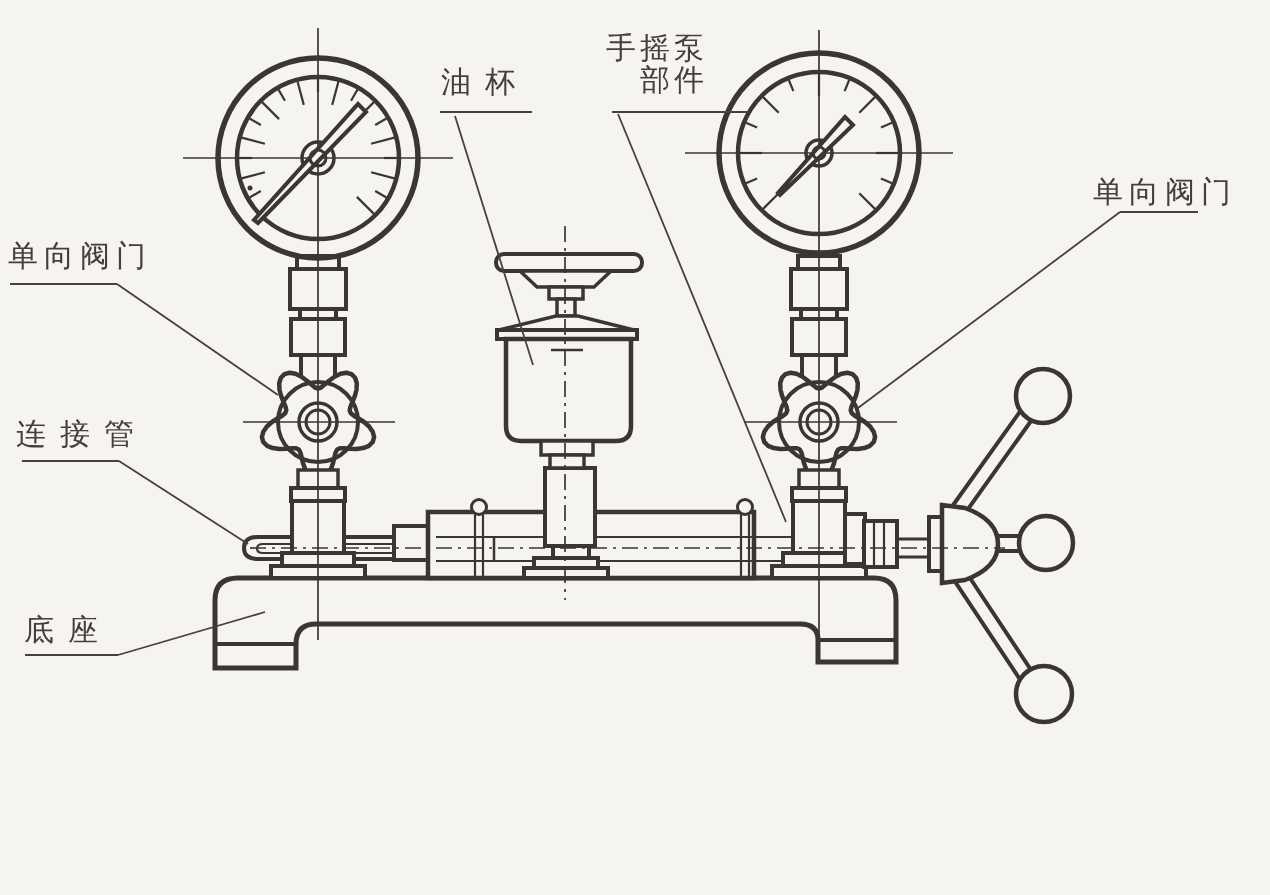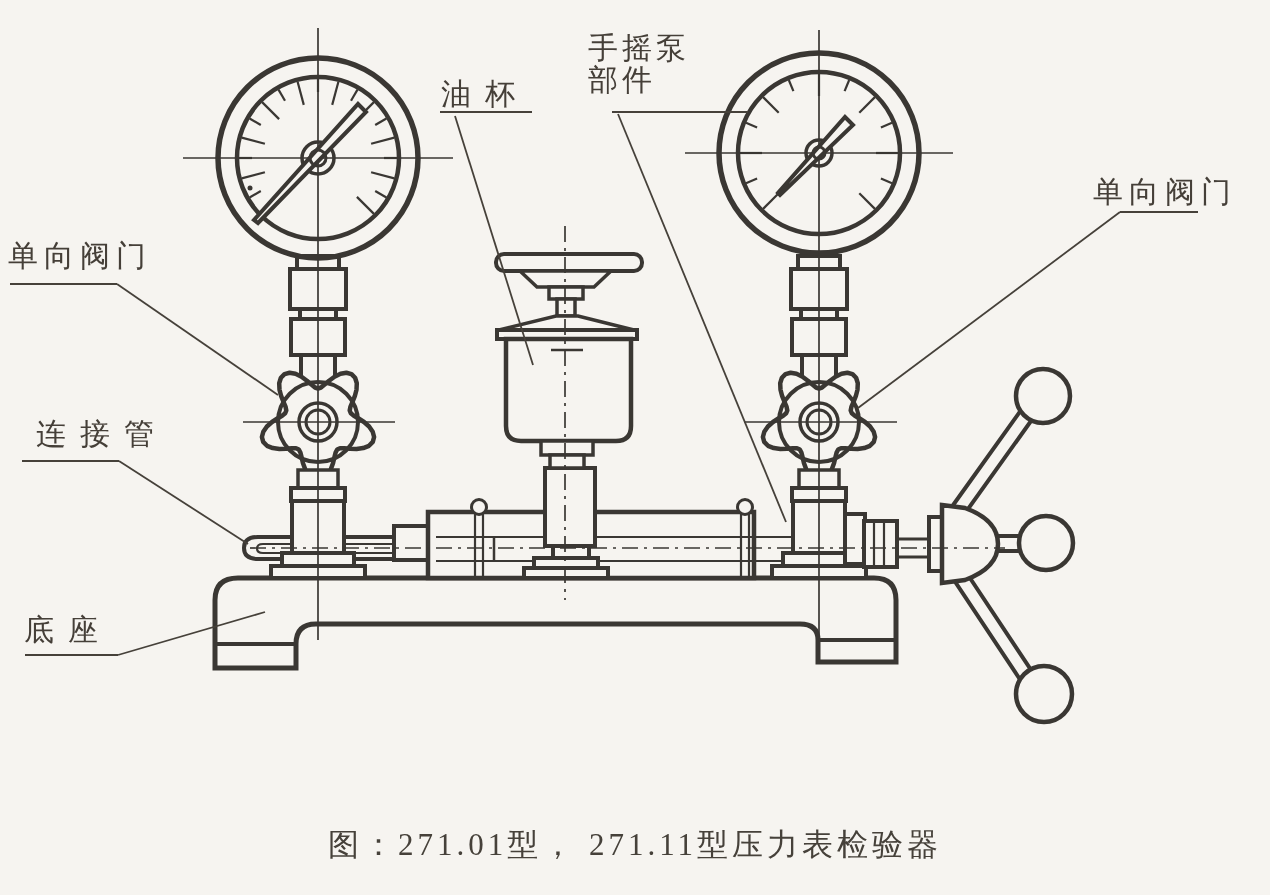--- a/index.html
+++ b/index.html
@@ -9,21 +9,21 @@
     font-family:"Liberation Serif","DejaVu Serif",serif;
     color:#403b35;
   }
   #drawing{position:absolute;left:0;top:0;}
   .lbl{
     position:absolute;font-size:30px;line-height:1.08;white-space:nowrap;
     color:#453f38;user-select:none;
   }
   .lbl.sp6{letter-spacing:6px;}
   .lbl.sp14{letter-spacing:14px;}
-  #hand-pump-label{text-align:left;width:120px;white-space:normal;letter-spacing:4px;}
+  #hand-pump-label{text-align:right;width:120px;white-space:normal;letter-spacing:4px;}
   #caption{
     position:absolute;left:0;top:824px;width:100%;text-align:center;
     font-size:31px;letter-spacing:4px;color:#46413a;
   }
 </style>
 </head>
 <body>
 
 <div id="stage">
 
@@ -236,23 +236,22 @@
         <line x1="618" y1="114" x2="786" y2="522"></line>
       </g>
       <g>
         <line x1="1120" y1="212" x2="1198" y2="212"></line>
         <line x1="1120" y1="212" x2="858" y2="408"></line>
       </g>
     </g>
   </svg>
 
   <div class="lbl sp6" style="left:8px;   top:240px;">单向阀门</div>
-  <div class="lbl sp14" style="left:36px;  top:418px;">连接管</div>
+  <div class="lbl sp14" style="left:16px;  top:418px;">连接管</div>
   <div class="lbl sp14" style="left:24px;  top:614px;">底座</div>
-  <div class="lbl sp14" style="left:441px; top:78px;">油杯</div>
+  <div class="lbl sp14" style="left:441px; top:66px;">油杯</div>
   <div class="lbl" id="hand-pump-label" style="left:588px; top:32px;">
     <span>手摇泵</span><br>
     <span>部件</span>
   </div>
   <div class="lbl sp6" style="left:1093px;top:176px;">单向阀门</div>
 
-  <div id="caption">图：271.01型， 271.11型压力表检验器</div>
 </div>
 
 </body></html>

